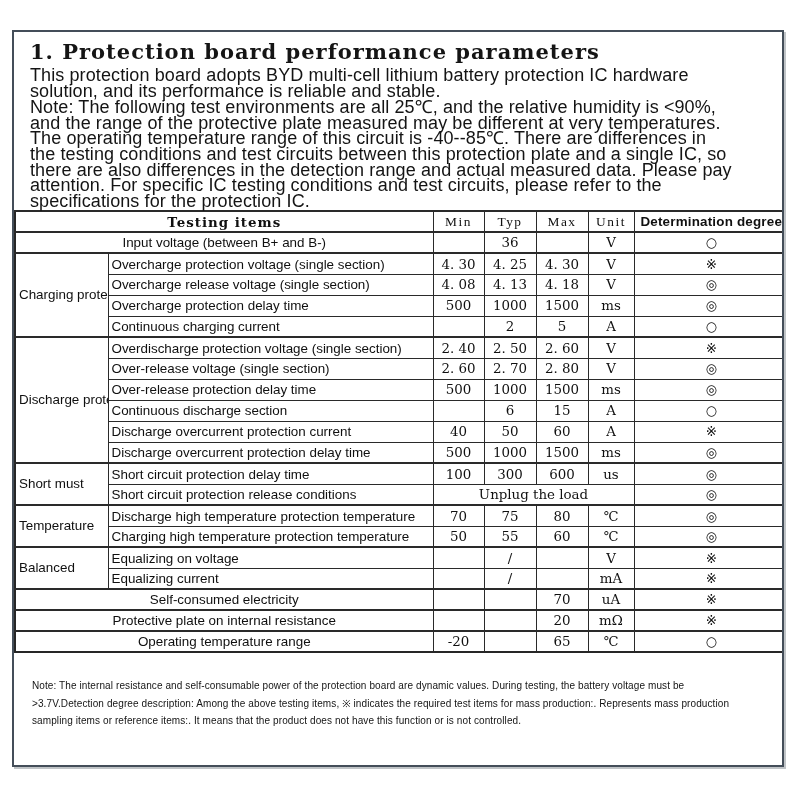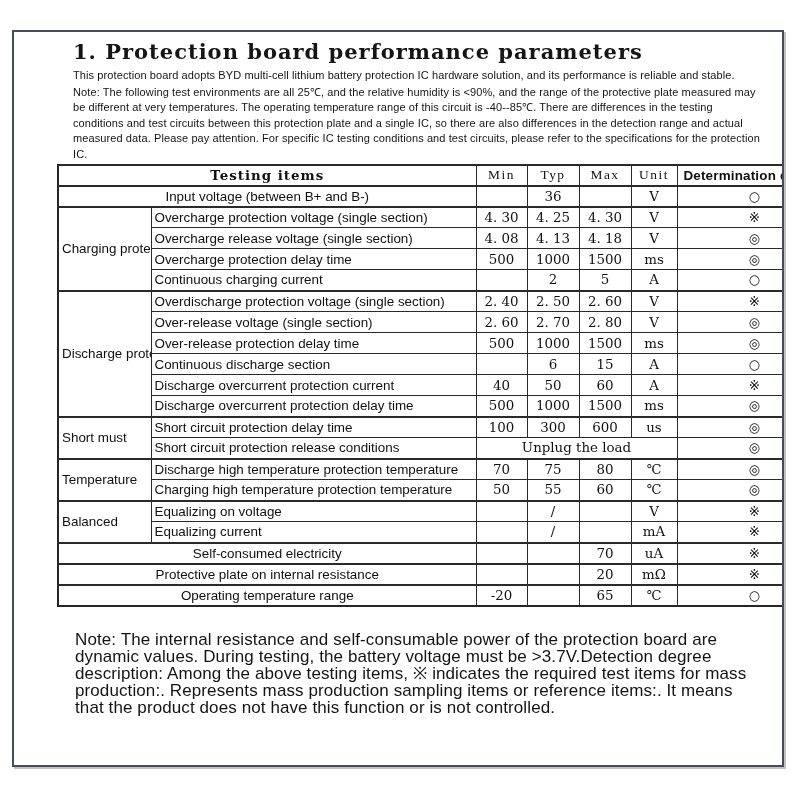--- a/index.html
+++ b/index.html
@@ -5,30 +5,30 @@
   html,body{margin:0;padding:0;}
   body{
     width:800px;height:800px;background:#ffffff;position:relative;
     font-family:"Liberation Sans",sans-serif;color:#101010;
     -webkit-font-smoothing:antialiased;
   }
   .frame{
     position:absolute;left:12px;top:30px;width:772px;height:737px;
     border:2px solid #444e59;background:#ffffff;
     box-shadow:2px 2px 0 rgba(75,85,95,.35);
-    box-sizing:border-box;overflow:hidden;padding-left:43px;
+    box-sizing:border-box;overflow:hidden;
   }
   h1.title{
     margin:7px 16px 4px;
     font-family:"DejaVu Serif","Liberation Serif",serif;
     font-weight:bold;font-size:21px;letter-spacing:1px;color:#151515;
   }
   .para{
     margin:1px 16px 0;max-width:706px;
-    font-size:11px;line-height:15.6px;letter-spacing:.1px;color:#141414;
+    font-size:18px;line-height:15.6px;letter-spacing:.1px;color:#141414;
   }
   table.spec{
     width:100%;border-collapse:collapse;table-layout:fixed;
     margin-top:1px;border:2px solid #262626;
   }
   .spec th,.spec td{
     border:1px solid #2a2a2a;height:21px;padding:0 3px;
     font-size:13.4px;overflow:hidden;white-space:nowrap;color:#101010;
     box-sizing:border-box;
   }
@@ -37,21 +37,21 @@
   .h-col{font-family:Liberation Serif, serif;font-weight:normal;font-size:14px;letter-spacing:1.5px;text-align:center;}
   .h-det{font-weight:bold;font-size:13px;text-align:center;letter-spacing:.2px;}
   .g{text-align:left;padding-left:7px;white-space:normal;line-height:14px;}
   .i{text-align:left;padding-left:8px;}
   .ic{text-align:center;}
   .n{text-align:center;font-family:"DejaVu Serif","DejaVu Sans",serif;font-size:13.8px;}
   .u{text-align:center;font-family:"DejaVu Serif","DejaVu Sans",serif;font-size:12.8px;}
   .d{text-align:center;font-family:"DejaVu Sans",sans-serif;font-size:14px;}
   .footnote{
     margin:24px 18px 0;max-width:724px;
-    font-size:17px;line-height:17.2px;letter-spacing:.1px;color:#141414;
+    font-size:10px;line-height:17.2px;letter-spacing:.1px;color:#141414;
   }
 </style>
 </head>
 <body>
 
 <div class="frame">
   <h1 class="title">1. Protection board performance parameters</h1>
   <p class="para">This protection board adopts BYD multi-cell lithium battery protection IC hardware solution, and its performance is reliable and stable.</p>
   <p class="para">Note: The following test environments are all 25℃, and the relative humidity is &lt;90%, and the range of the protective plate measured may be different at very temperatures. The operating temperature range of this circuit is -40--85℃. There are differences in the testing conditions and test circuits between this protection plate and a single IC, so there are also differences in the detection range and actual measured data. Please pay attention. For specific IC testing conditions and test circuits, please refer to the specifications for the protection IC.</p>
 

